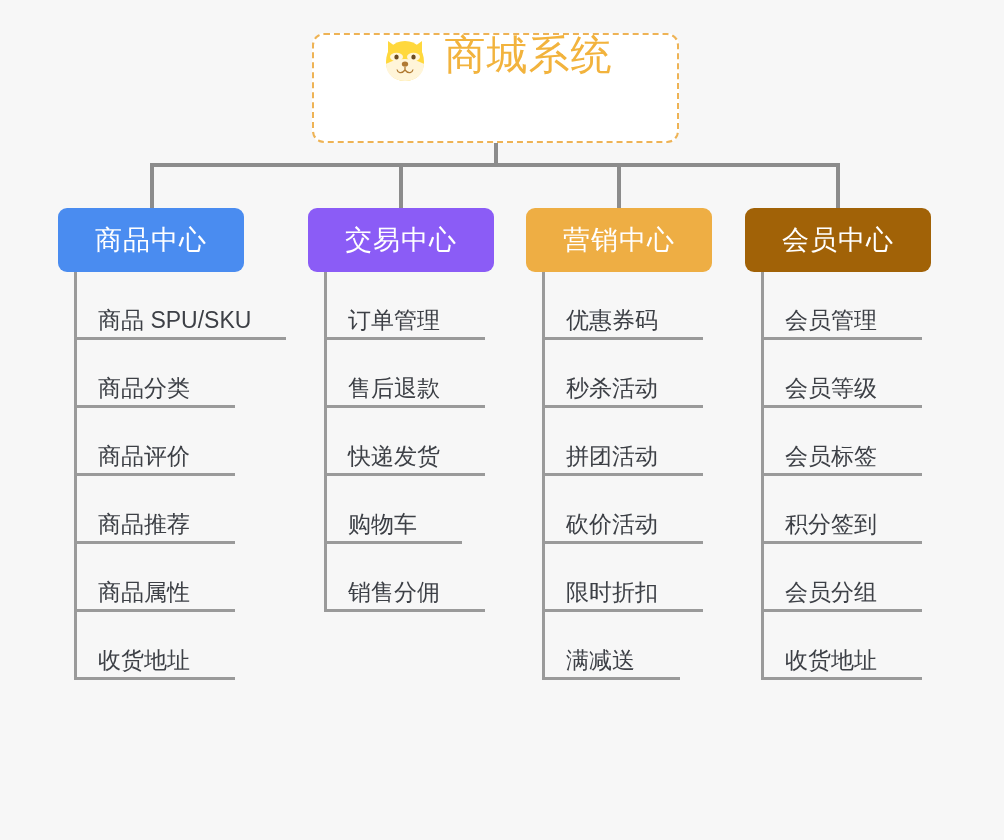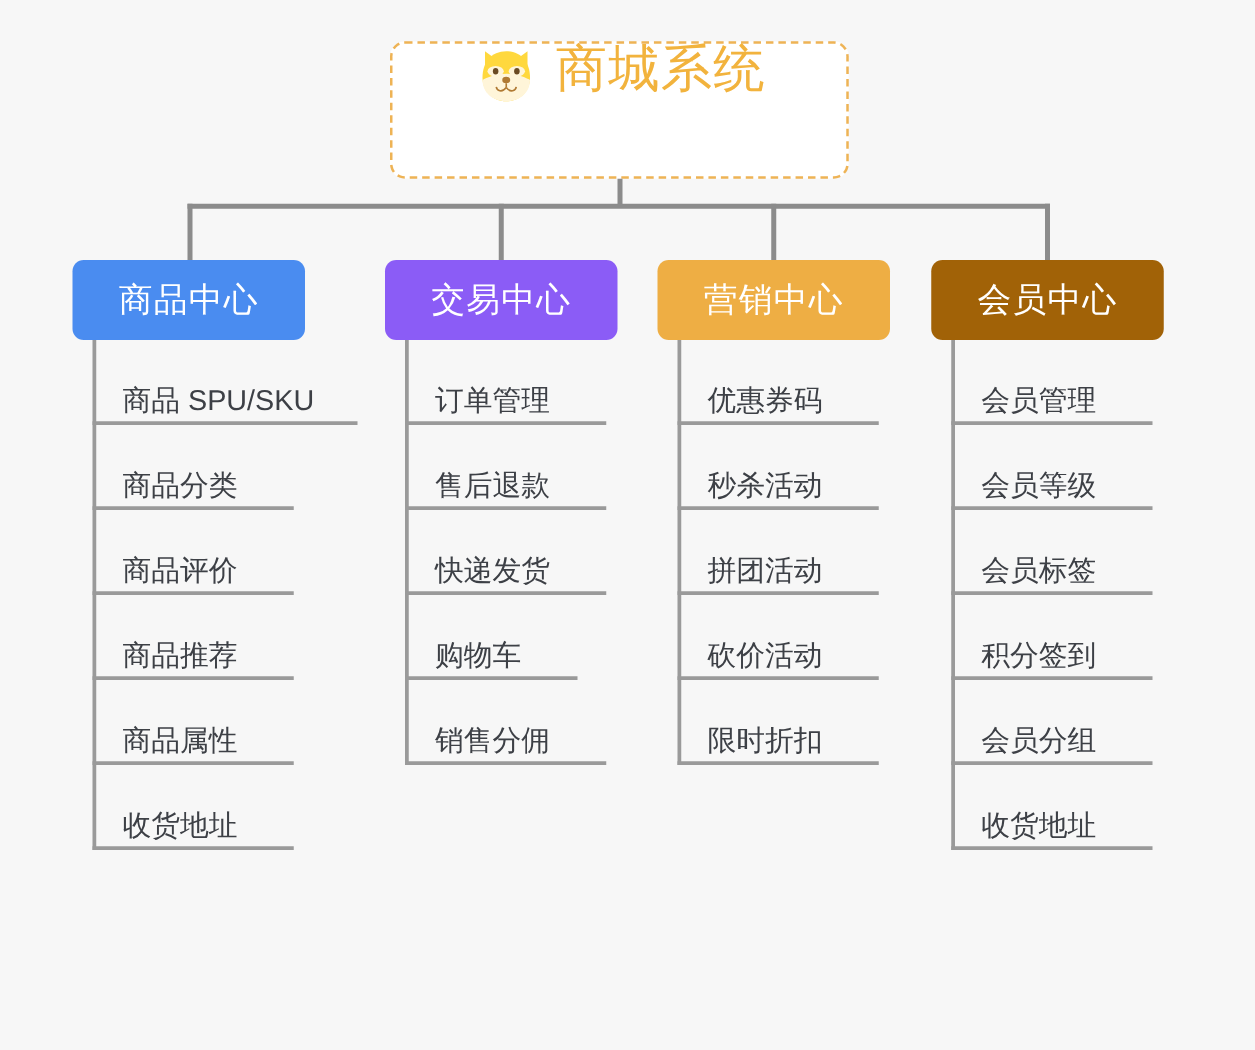--- a/index.html
+++ b/index.html
@@ -237,20 +237,24 @@
             <span class="item-underline" style="width: 161px;"></span>
           </div>
           <div class="item">
             <span class="item-label">砍价活动</span>
             <span class="item-underline" style="width: 161px;"></span>
           </div>
           <div class="item">
             <span class="item-label">限时折扣</span>
             <span class="item-underline" style="width: 161px;"></span>
           </div>
+          <div class="item">
+            <span class="item-label">满减送</span>
+            <span class="item-underline" style="width: 138px;"></span>
+          </div>
         </div>
       </div>
       <div class="column" style="left: 745px;">
         <div class="col-header" style="background: #a16207;">会员中心</div>
         <div class="item-list">
           <div class="item">
             <span class="item-label">会员管理</span>
             <span class="item-underline" style="width: 161px;"></span>
           </div>
           <div class="item">

